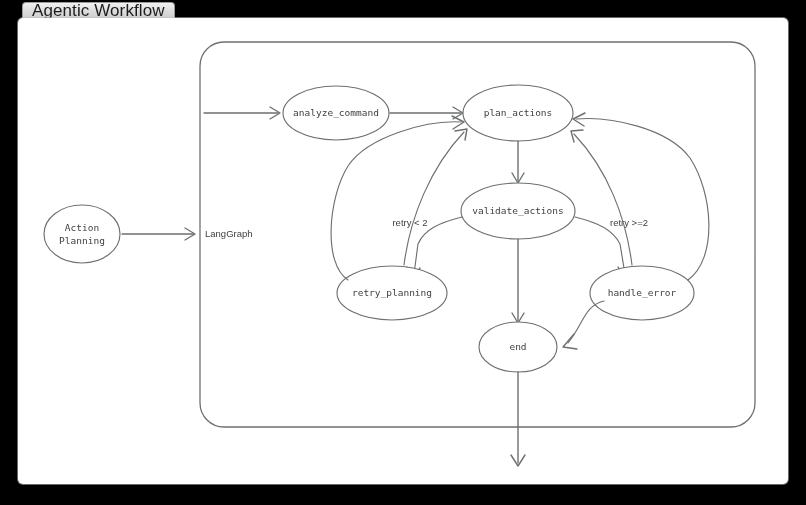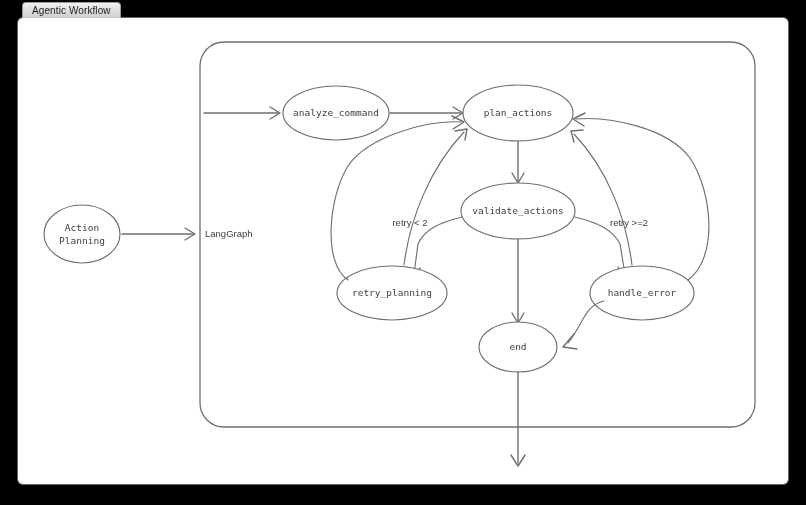--- a/index.html
+++ b/index.html
@@ -31,21 +31,21 @@
     display: flex;
     align-items: center;
     background: linear-gradient(to bottom, #f2f2f2 0%, #dcdcdc 55%, #cfcfcf 100%);
     border: 1px solid #9a9a9a;
     border-bottom: none;
     border-top-left-radius: 4px;
     border-top-right-radius: 4px;
     box-sizing: border-box;
   }
   #tab-agentic-workflow span {
-    font-size: 10px;
+    font-size: 17px;
     color: #1c1c1c;
     line-height: 14px;
     white-space: nowrap;
     letter-spacing: 0.1px;
     text-align: right;
   }
   #canvas-panel {
     position: absolute;
     left: 18px;
     top: 18px;

